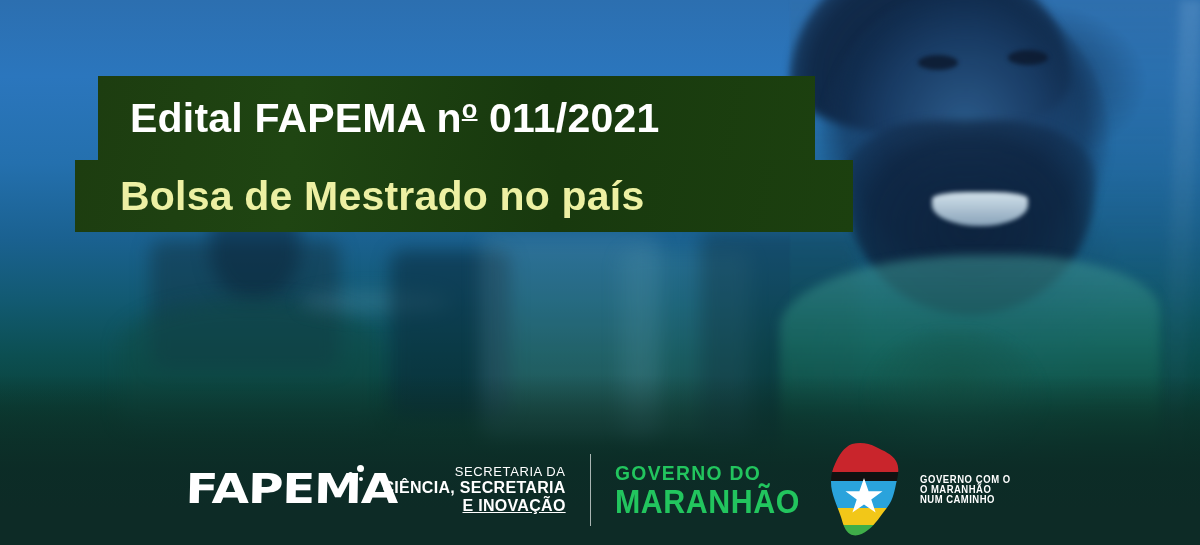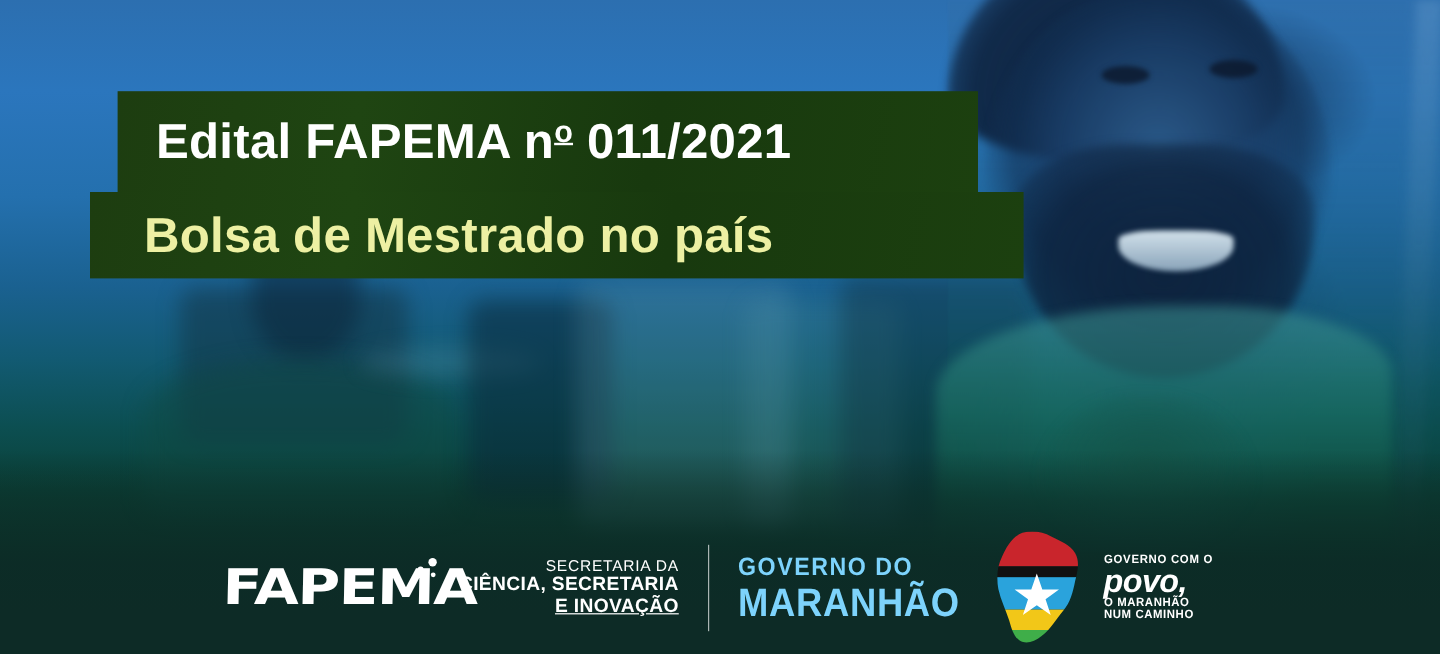--- a/index.html
+++ b/index.html
@@ -162,21 +162,21 @@
   }
   .sect .s1{font-size:13px;font-weight:normal;letter-spacing:.6px;display:block;}
   .sect .s2{font-size:16px;font-weight:bold;letter-spacing:.3px;display:block;}
   .sect .s3{font-size:16px;font-weight:bold;letter-spacing:.3px;display:block;text-decoration:underline;}
 
   .divider{
     width:1px;height:72px;background:rgba(255,255,255,.65);
     margin:0 24px;
   }
 
-  .gov{color:#7dd3fc;line-height:1;}
+  .gov{color:#22c55e;line-height:1;}
   .gov .g1{font-size:21px;font-weight:bold;letter-spacing:1.4px;display:block;
            transform:scaleX(.92);transform-origin:left center;}
   .gov .g2{font-size:33px;font-weight:bold;letter-spacing:.6px;display:block;margin-top:2px;
            transform:scaleX(.92);transform-origin:left center;}
 
   .map-wrap{width:84px;height:96px;margin-left:6px;position:relative;}
 
   .slogan{margin-left:14px;color:#fff;line-height:1.02;}
   .slogan .l1{font-size:10px;font-weight:bold;letter-spacing:.6px;display:block;transform:scaleX(.95);transform-origin:left center;}
   .slogan .l2{font-size:27px;font-weight:bold;font-style:italic;display:block;letter-spacing:-.5px;margin:-1px 0 -1px 0;}
@@ -264,20 +264,19 @@
             <rect x="0" y="39" width="84" height="27" fill="#2aa3dc"></rect>
             <rect x="0" y="66" width="84" height="17" fill="#f2c718"></rect>
             <rect x="0" y="83" width="84" height="13" fill="#3fae49"></rect>
             <polygon fill="#ffffff" points="42,36 46.6,49.2 60.5,49.2 49.3,57.4 53.6,70.6 42,62.4 30.4,70.6 34.7,57.4 23.5,49.2 37.4,49.2"></polygon>
           </g>
         </svg>
       </div>
 
       <div class="slogan">
         <span class="l1">GOVERNO COM O</span>
-        <span class="l2">povo,</span>
         <span class="l3">O MARANHÃO</span>
         <span class="l4">NUM CAMINHO</span>
       </div>
     </div>
 
   </div>
 </div>
 
 </body></html>

